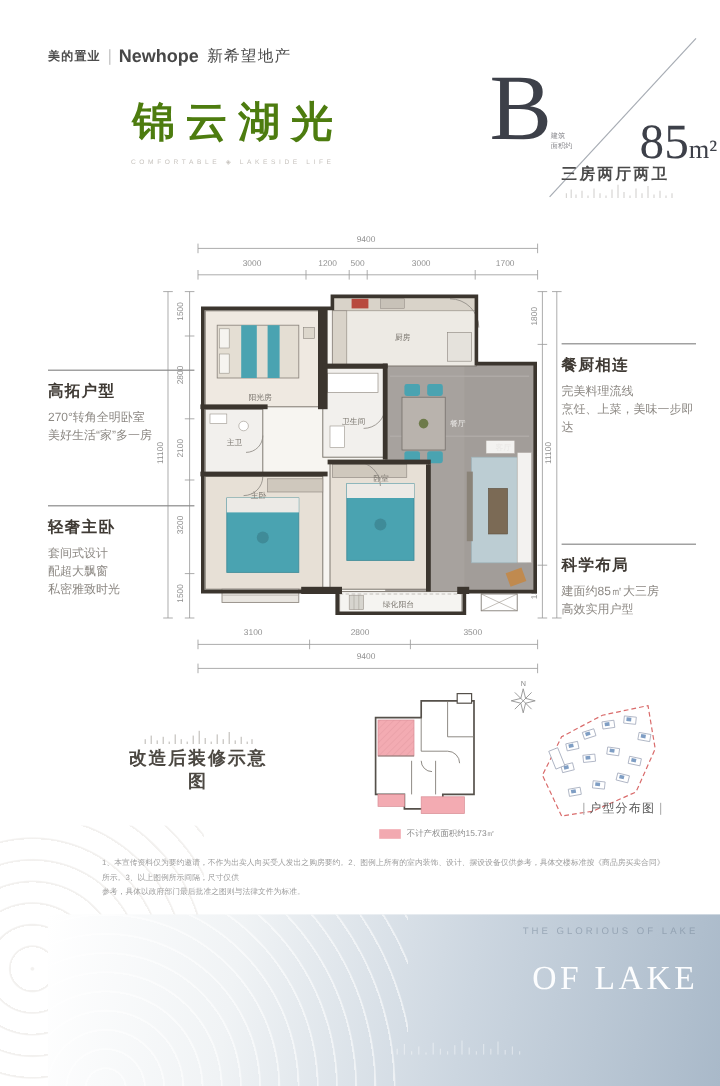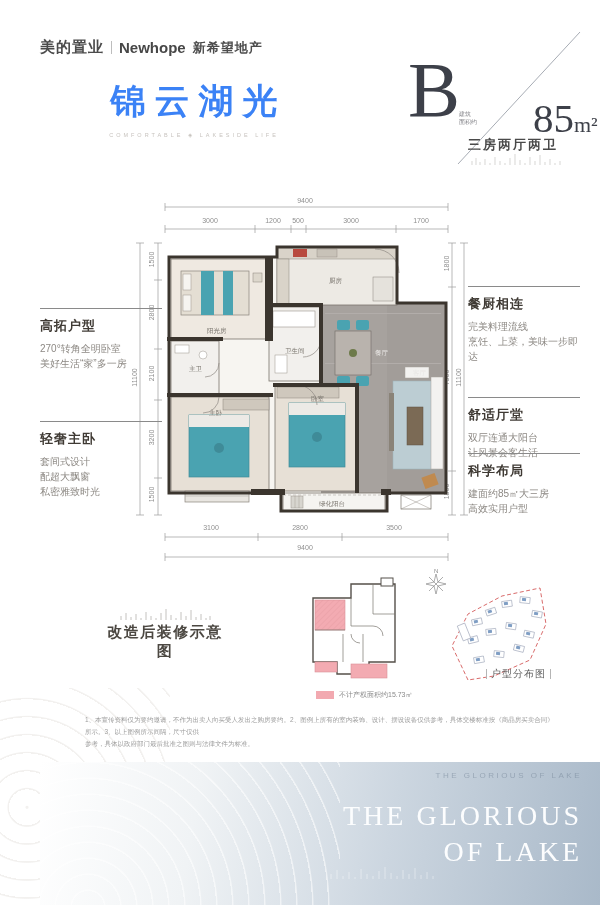--- a/index.html
+++ b/index.html
@@ -2,28 +2,28 @@
 <html><head>
 <meta charset="utf-8">
 <style>
   * { margin:0; padding:0; box-sizing:border-box; }
   html,body { background:#fff; }
   body { font-family:"Liberation Sans", sans-serif; }
   #page { position:relative; width:600px; height:905px; background:#fff; overflow:hidden; margin:0 auto; }
 
   
   .logo { position:absolute; left:40px; top:38px; display:flex; align-items:center; gap:7px; color:#4c4c4c; }
-  .logo .cn1 { font-size:15px; font-weight:700; letter-spacing:1px; }
+  .logo .cn1 { font-size:10px; font-weight:700; letter-spacing:1px; }
   .logo .sep { width:1px; height:13px; background:#bdbdbd; }
   .logo .en { font-size:15px; font-weight:800; color:#474747; }
-  .logo .cn2 { font-size:13px; font-weight:700; letter-spacing:1px; }
+  .logo .cn2 { font-size:13px; font-weight:400; letter-spacing:1px; }
 
   
   .title-block { position:absolute; left:88px; top:78px; width:212px; text-align:center; }
-  .title-cn { font-size:35px; color:#3b82f6; font-weight:600; letter-spacing:9px; text-indent:9px; }
+  .title-cn { font-size:35px; color:#4d7c0f; font-weight:600; letter-spacing:9px; text-indent:9px; }
   .title-en { margin-top:7px; font-size:5.5px; color:#c7c3be; letter-spacing:3px; }
 
   
   .unit-b { position:absolute; left:408px; top:50px; font-family:"Liberation Serif", serif; font-size:78px; line-height:80px; color:#3d4049; }
   .slash-svg { position:absolute; left:450px; top:28px; }
   .area-note { position:absolute; left:459px; top:110px; font-size:6px; color:#85858a; line-height:8px; }
   .area-val { position:absolute; left:497px; top:94px; font-family:"Liberation Serif", serif; color:#3d4049;margin-left:36px; }
   .area-val .num { font-size:41px; }
   .area-val .unit { font-size:22px; }
   .unit-layout { position:absolute; left:468px; top:136px; width:100px; text-align:left; font-size:13px; font-weight:600; letter-spacing:2px; color:#4a4a4a; }
@@ -326,26 +326,20 @@
     <p>烹饪、上菜，美味一步即达</p>
   </div>
 
   <div class="feat feat-l" style="top:421px;">
     <div class="rule"></div>
     <h3>轻奢主卧</h3>
     <p>套间式设计</p>
     <p>配超大飘窗</p>
     <p>私密雅致时光</p>
   </div>
-  <div class="feat feat-r" style="top:397px;">
-    <div class="rule"></div>
-    <h3>舒适厅堂</h3>
-    <p>双厅连通大阳台</p>
-    <p>让风景会客生活</p>
-  </div>
   <div class="feat feat-r" style="top:453px;">
     <div class="rule"></div>
     <h3>科学布局</h3>
     <p>建面约85㎡大三房</p>
     <p>高效实用户型</p>
   </div>
 
   <svg style="position:absolute;left:118px;top:606px;" width="95" height="14">
     <g stroke="#b5b2ae" stroke-width="0.8">
       <line x1="3" y1="14" x2="3" y2="10"></line>
@@ -470,21 +464,20 @@
     <div>1、本宣传资料仅为要约邀请，不作为出卖人向买受人发出之购房要约。2、图例上所有的室内装饰、设计、摆设设备仅供参考，具体交楼标准按《商品房买卖合同》所示。3、以上图例所示间隔，尺寸仅供</div>
     <div>参考，具体以政府部门最后批准之图则与法律文件为标准。</div>
   </div>
 
   <div class="page-ripple"></div>
 
   <div class="banner">
     <div class="ripples"></div>
     <div class="wm">THE GLORIOUS OF LAKE</div>
     <div class="big">
-      <div>THE GLORIOUS</div>
       <div>OF LAKE</div>
     </div>
     <svg class="sky" width="110" height="14">
       <g stroke="#ffffff" stroke-width="1">
         <line x1="3" y1="14" x2="3" y2="9"></line>
           <line x1="9" y1="14" x2="9" y2="5"></line>
           <line x1="15" y1="14" x2="15" y2="11"></line>
           <line x1="21" y1="14" x2="21" y2="7"></line>
           <line x1="27" y1="14" x2="27" y2="12"></line>
           <line x1="33" y1="14" x2="33" y2="4"></line>

